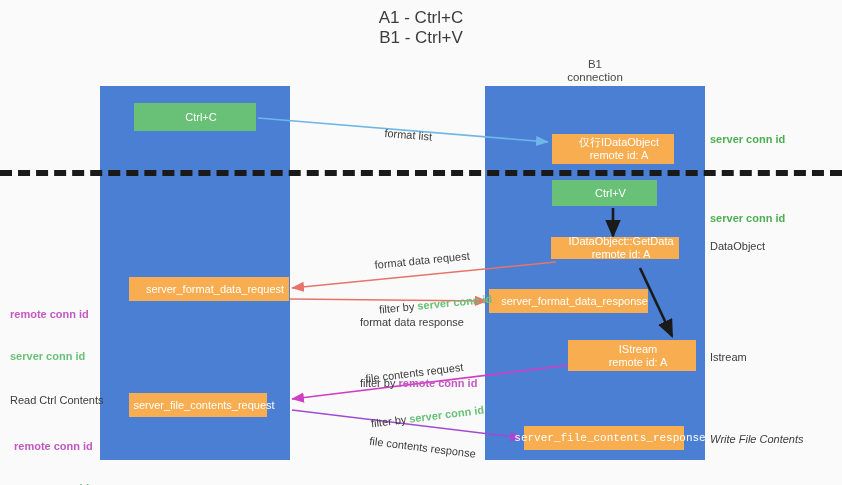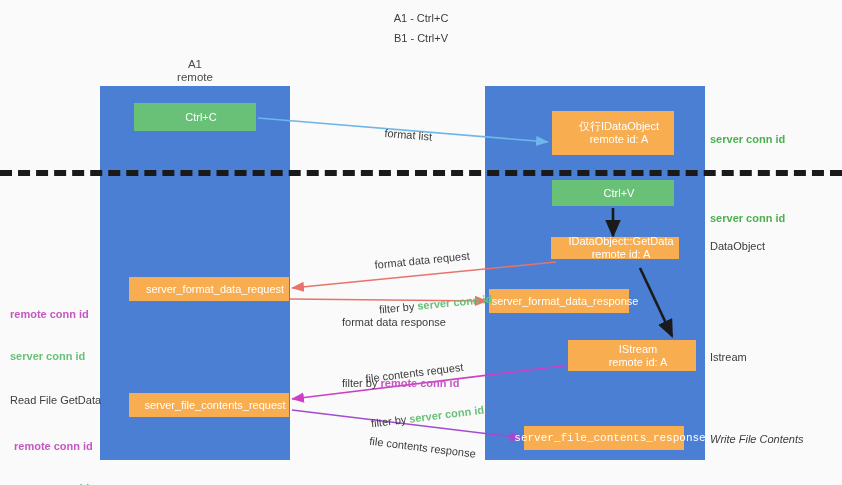--- a/index.html
+++ b/index.html
@@ -30,21 +30,21 @@
     overflow: visible;
     pointer-events: none;
   }
 
   .title {
     position: absolute;
     left: 0;
     top: 8px;
     width: 842px;
     text-align: center;
-    font-size: 11px;
+    font-size: 17px;
     line-height: 20px;
     color: #3c3c3c;
     white-space: pre;
   }
 
   .col-head {
     position: absolute;
     text-align: center;
     font-size: 11.5px;
     line-height: 13px;
@@ -107,22 +107,22 @@
   .arrow-label .remote { color: #c457c4; }
 </style>
 </head>
 <body>
 
 <div id="canvas">
 
   <div class="title">A1 - Ctrl+C
 B1 - Ctrl+V</div>
 
-  <div class="col-head" style="left:100px; top:58px; width:190px;">A1
-remote</div>
+  <div class="col-head" style="left:485px; top:58px; width:220px;">B1
+connection</div>
 
   <div class="lane" style="left:100px; top:86px; width:190px; height:374px;"></div>
   <div class="lane" style="left:485px; top:86px; width:220px; height:374px;"></div>
 
   <svg class="layer">
     <defs>
       <marker id="ah-blue" markerWidth="9" markerHeight="9" refX="7.5" refY="3.2" orient="auto">
         <path d="M0,0 L8,3.2 L0,6.4 z" fill="#6fb7e8"></path>
       </marker>
       <marker id="ah-red" markerWidth="9" markerHeight="9" refX="7.5" refY="3.2" orient="auto">
@@ -153,65 +153,65 @@
 
     <line x1="292" y1="410" x2="522" y2="438" stroke="#a24bd0" stroke-width="1.6" marker-end="url(#ah-purple)"></line>
   </svg>
 
   <div class="divider"></div>
 
   <div class="node green" style="left:134px; top:103px; width:122px; height:28px;">
     <span>Ctrl+C</span>
   </div>
 
-  <div class="node orange" style="left:552px; top:111px; width:122px; height:44px;">
+  <div class="node orange" style="left:552px; top:134px; width:122px; height:30px;">
     <span>仅行IDataObject</span>
     <span>remote id: A</span>
   </div>
 
-  <div class="node green" style="left:552px; top:180px; width:122px; height:26px;">
+  <div class="node green" style="left:552px; top:180px; width:105px; height:26px;">
     <span>Ctrl+V</span>
   </div>
 
   <div class="node orange" style="left:551px; top:237px; width:128px; height:22px;">
     <span>IDataObject::GetData</span>
     <span>remote id: A</span>
   </div>
 
   <div class="node orange" style="left:568px; top:340px; width:128px; height:31px;">
     <span>IStream</span>
     <span>remote id: A</span>
   </div>
 
   <div class="node orange" style="left:129px; top:277px; width:160px; height:24px;text-align:center;">
     <span>server_format_data_request</span>
   </div>
 
-  <div class="node orange" style="left:489px; top:289px; width:140px; height:24px;">
+  <div class="node orange" style="left:489px; top:289px; width:159px; height:24px;">
     <span>server_format_data_response</span>
   </div>
 
-  <div class="node orange" style="left:129px; top:393px; width:160px; height:24px;">
+  <div class="node orange" style="left:129px; top:393px; width:138px; height:24px;">
     <span>server_file_contents_request</span>
   </div>
 
   <div class="node orange" style="left:524px; top:426px; width:160px; height:24px;font-family:Liberation Mono, monospace;">
     <span>server_file_contents_response</span>
   </div>
 
   <div class="arrow-label" style="left:374px; top:110px; transform: rotate(4.5deg);">
     <span>format list</span>
   </div>
 
   <div class="arrow-label" style="left:371px; top:228px; transform: rotate(-5.6deg);">
     <div>format data request</div>
     <div><span>filter by </span><b class="server">server conn id</b></div>
   </div>
 
-  <div class="arrow-label" style="left:342px; top:285px;">
+  <div class="arrow-label" style="left:360px; top:285px;">
     <div>format data response</div>
     <div style="margin-top:16px; margin-left:0;"><span>filter by </span><b class="remote">remote conn id</b></div>
   </div>
 
   <div class="arrow-label" style="left:361px; top:342px; transform: rotate(-7deg);">
     <div>file contents request</div>
     <div><span>filter by </span><b class="server">server conn id</b></div>
   </div>
 
   <div class="arrow-label" style="left:374px; top:404px; transform: rotate(7deg);">
@@ -222,21 +222,21 @@
   <div class="side-label right-green" style="left:710px; top:132px;">server conn id</div>
 
   <div class="side-label right-green" style="left:710px; top:211px;">server conn id</div>
 
   <div class="side-label" style="left:710px; top:239px;">DataObject</div>
 
   <div class="side-label" style="left:710px; top:350px;">Istream</div>
 
   <div class="side-label" style="left:710px; top:432px;font-style:italic;">Write File Contents</div>
 
-  <div class="side-label" style="left:10px; top:393px;">Read File GetData</div>
+  <div class="side-label" style="left:10px; top:393px;">Read Ctrl Contents</div>
 
   <div class="side-label" style="left:10px; top:279px;">
     <div class="remote">remote conn id</div>
     <div class="server">server conn id</div>
   </div>
 
   <div class="side-label" style="left:14px; top:411px;">
     <div class="remote">remote conn id</div>
     <div class="server">server conn id</div>
   </div>

